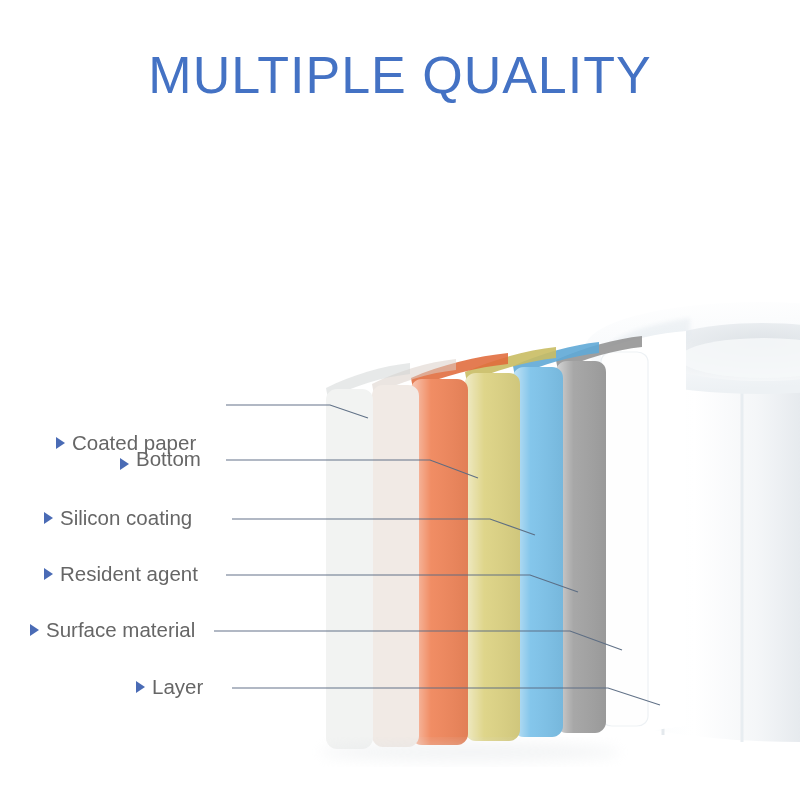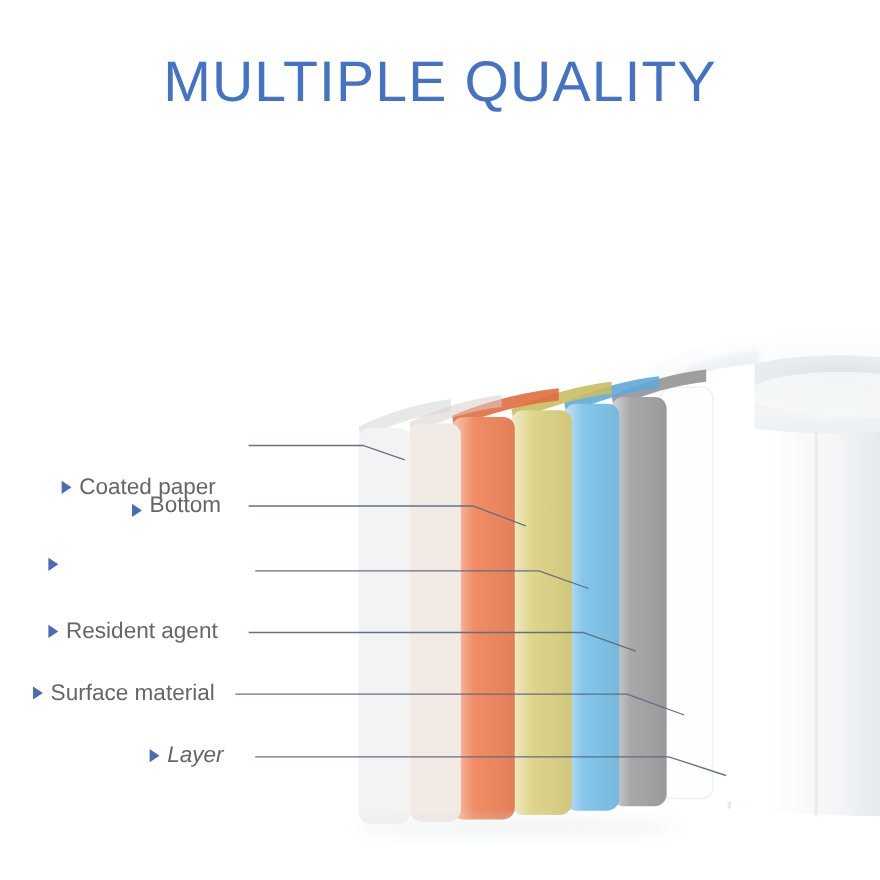--- a/index.html
+++ b/index.html
@@ -224,30 +224,31 @@
     <span class="ctext">Coated paper</span>
   </div>
 
   <div class="callout" style="left:120px; top:448px;align-items:flex-end;">
     <span class="tri"></span>
     <span class="ctext">Bottom</span>
   </div>
 
   <div class="callout" style="left:44px;  top:507px;">
     <span class="tri"></span>
+    <span class="ctext">Silicon coating</span>
   </div>
 
   <div class="callout" style="left:44px;  top:563px;">
     <span class="tri"></span>
     <span class="ctext">Resident agent</span>
   </div>
 
   <div class="callout" style="left:30px;  top:619px;">
     <span class="tri"></span>
     <span class="ctext">Surface material</span>
   </div>
 
-  <div class="callout" style="left:136px; top:676px;font-style:italic;">
+  <div class="callout" style="left:136px; top:676px;">
     <span class="tri"></span>
     <span class="ctext">Layer</span>
   </div>
 
 </div>
 
 </body></html>

